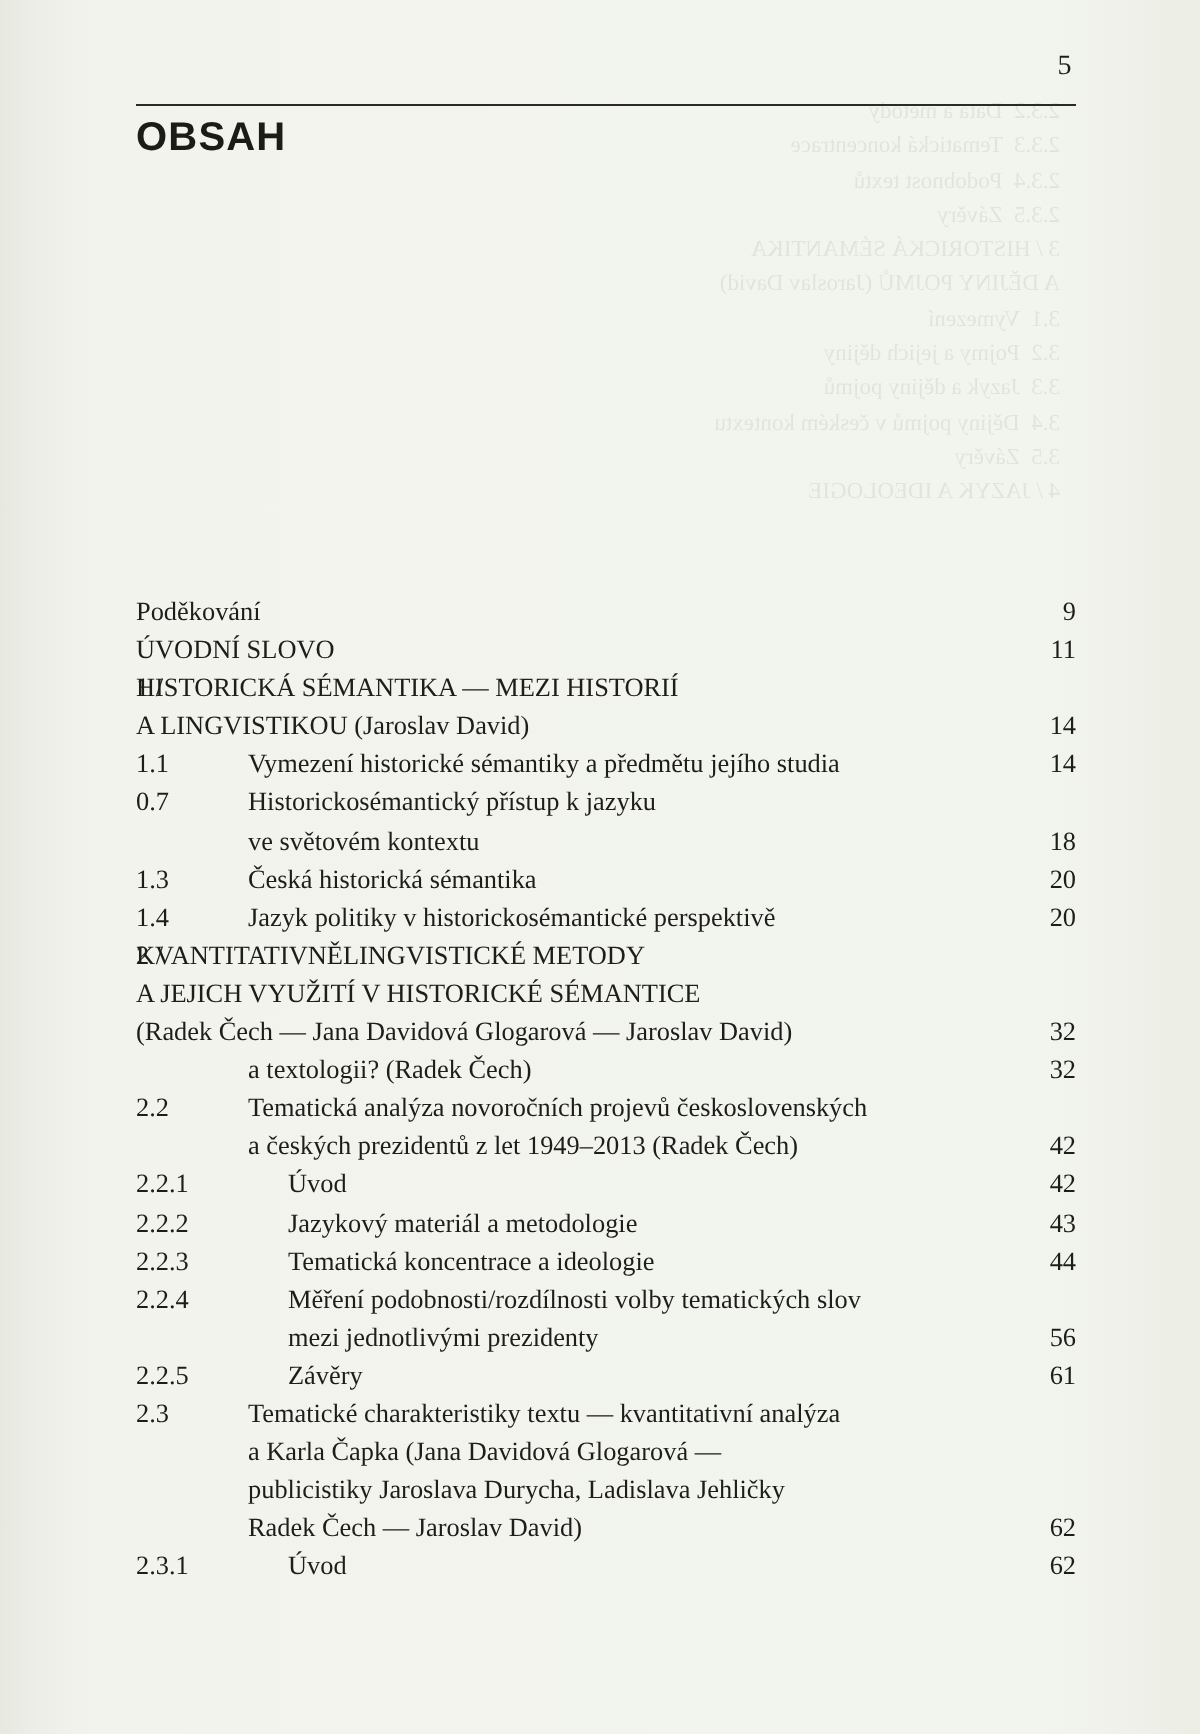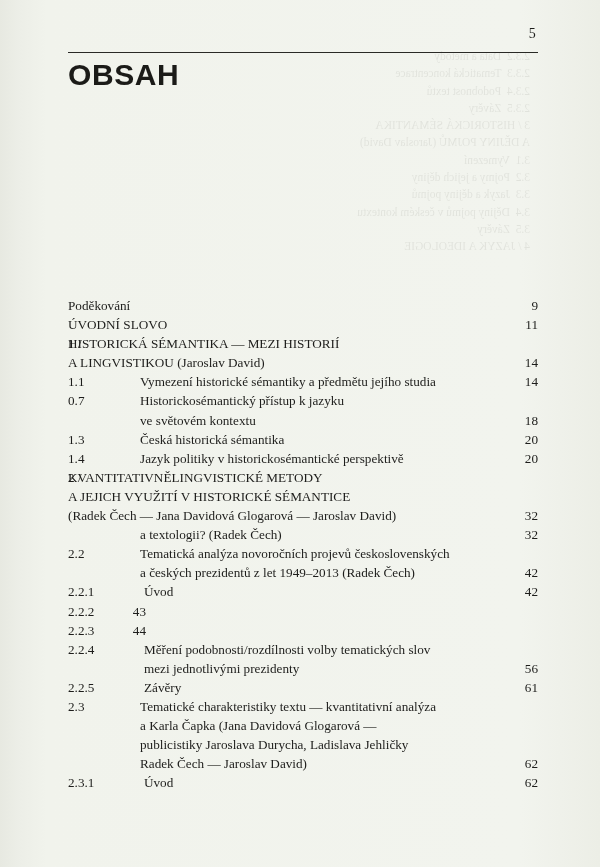--- a/index.html
+++ b/index.html
@@ -52,21 +52,21 @@
     right: 62px;
     top: 52px;
     border-top: 1.1px solid #2a2a26;
   }
   .title {
     position: absolute;
     left: 68px;
     top: 58px;
     font-family: "Liberation Sans", sans-serif;
     font-weight: bold;
-    font-size: 30px;
+    font-size: 20px;
     letter-spacing: 0.6px;
     color: #1b1b18;
   }
   .toc {
     position: absolute;
     left: 68px;
     top: 296px;
     width: 470px;
     font-size: 13.2px;
     line-height: 19.1px;
@@ -88,21 +88,21 @@
   .label {
     flex: 1 1 auto;
     padding-right: 14px;
   }
   .pg {
     flex: 0 0 34px;
     text-align: right;
     white-space: nowrap;
   }
   .indent0 { margin-left: 0px; }
-  .indent1 { margin-left: 28px; }
+  .indent1 { margin-left: 12px; }
   .indent2 { margin-left: 32px; }
 </style>
 </head>
 <body>
 
 <div class="page">
 
   <div class="bleed">2.3.2  Data a metody
 2.3.3  Tematická koncentrace
 2.3.4  Podobnost textů
@@ -221,26 +221,28 @@
       <div class="entry">
         <div class="row">
           <span class="num lvl2">2.2.1</span>
           <span class="label indent2">Úvod</span>
           <span class="pg">42</span>
         </div>
       </div>
       <div class="entry">
         <div class="row">
           <span class="num lvl2">2.2.2</span>
+          <span class="label indent2">Jazykový materiál a metodologie</span>
           <span class="pg">43</span>
         </div>
       </div>
       <div class="entry">
         <div class="row">
           <span class="num lvl2">2.2.3</span>
+          <span class="label indent2">Tematická koncentrace a ideologie</span>
           <span class="pg">44</span>
         </div>
       </div>
       <div class="entry">
         <div class="row">
           <span class="num lvl2">2.2.4</span>
           <span class="label indent2">Měření podobnosti/rozdílnosti volby tematických slov</span>
           <span class="pg"></span>
         </div>
         <div class="row">

